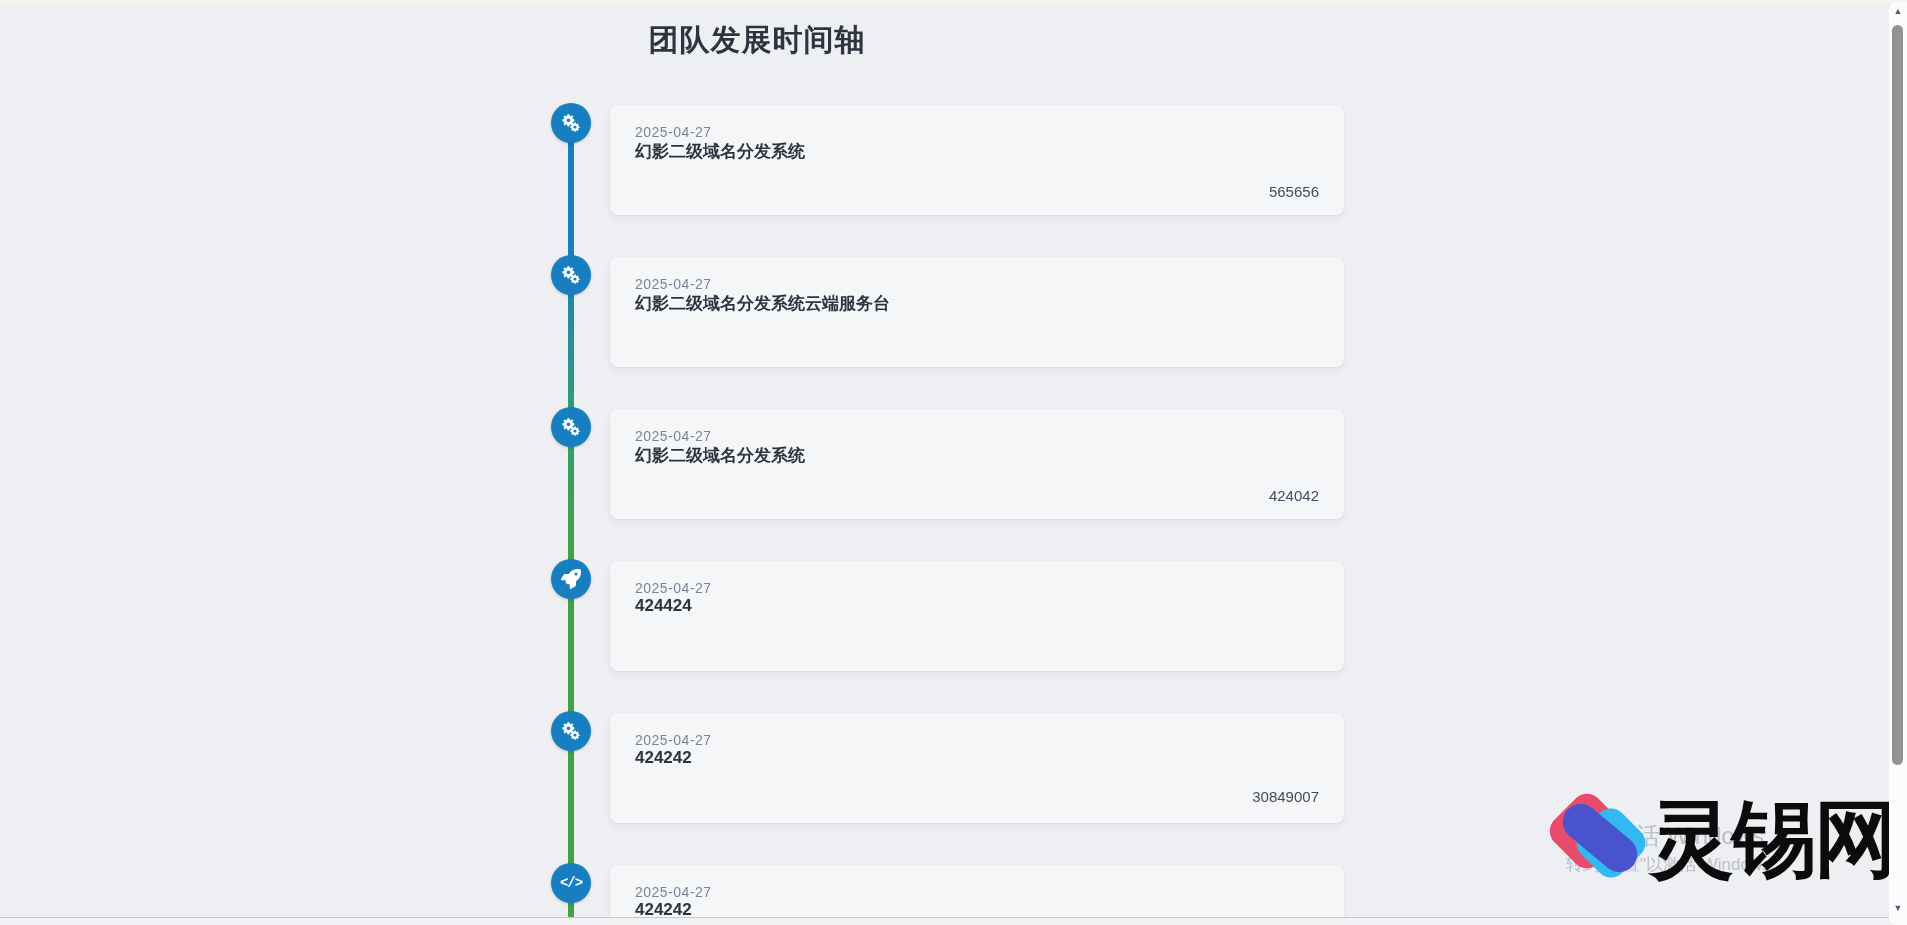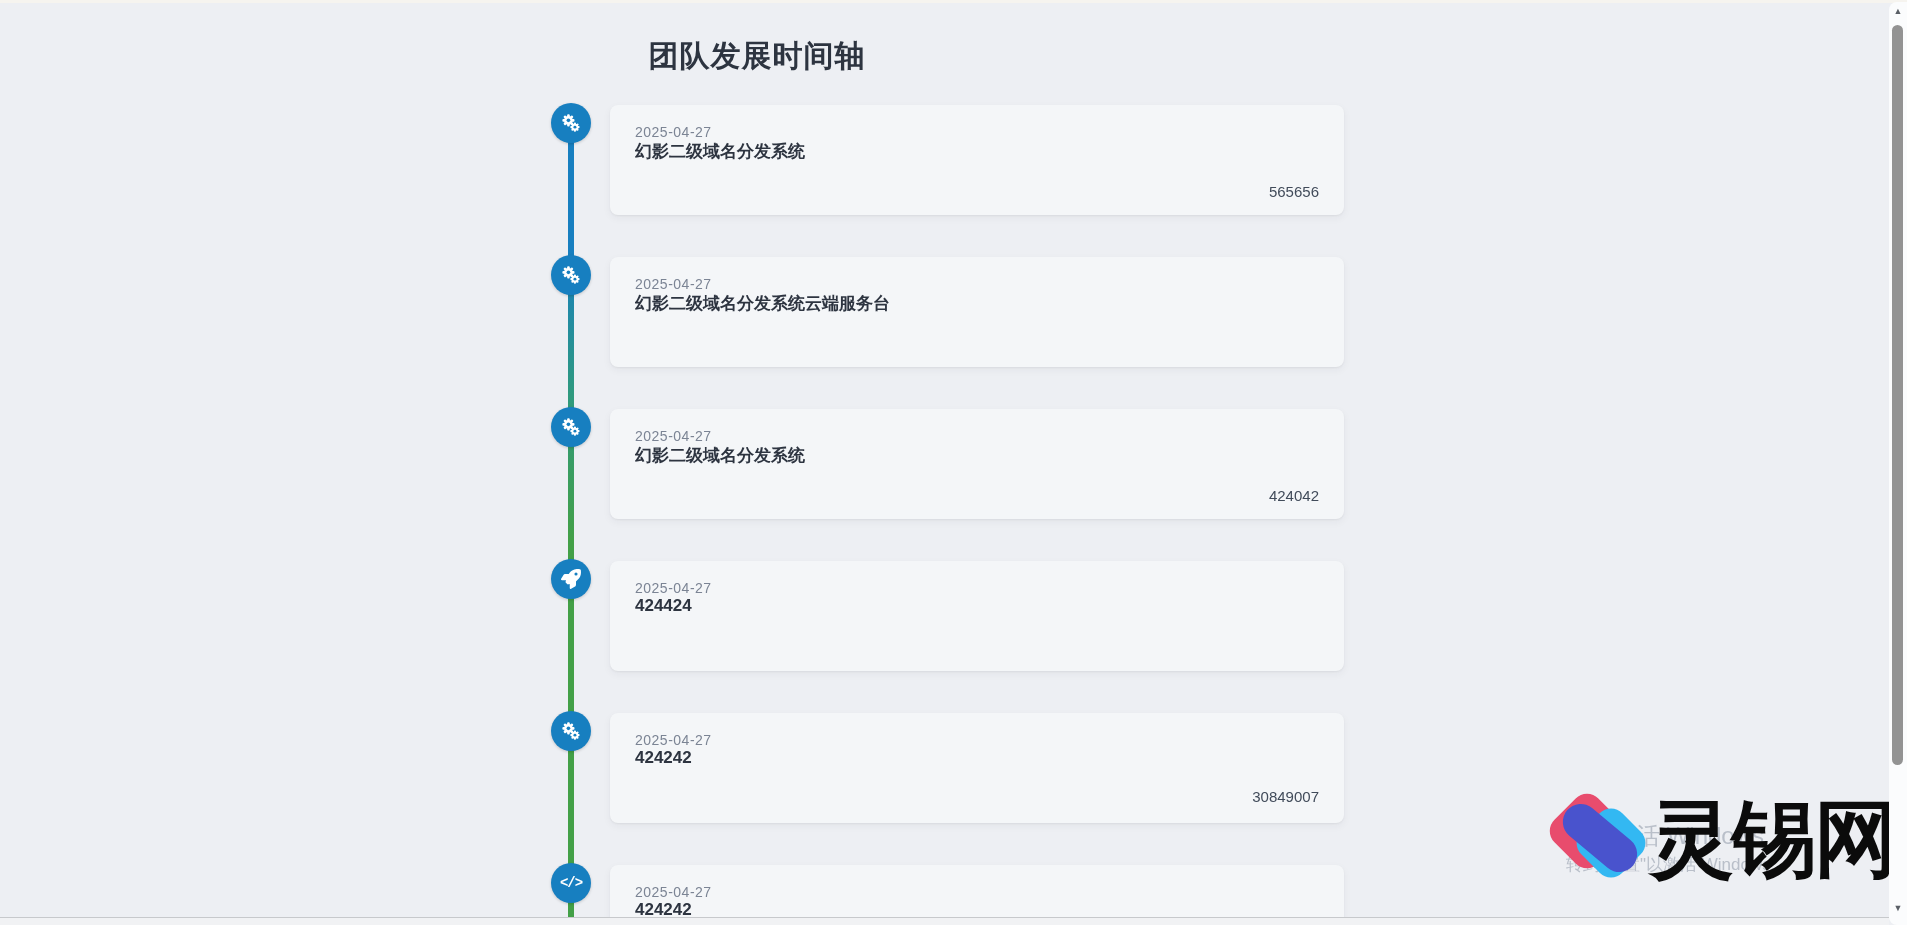--- a/index.html
+++ b/index.html
@@ -2,21 +2,21 @@
 <html><head>
 <meta charset="utf-8">
 <style>
   * { margin:0; padding:0; box-sizing:border-box; }
   html,body { width:1907px; height:925px; overflow:hidden; }
   body { font-family:"Liberation Sans","DejaVu Sans",sans-serif; background:#edeff3; }
   #viewport { position:relative; width:1907px; height:925px; background:#edeff3; overflow:hidden; }
 
   .top-strip { position:absolute; left:0; top:0; width:1907px; height:3px; background:#f6f4ef; z-index:5; }
 
-  .page-title { position:absolute; left:0; top:36px; width:1514px; text-align:center;
+  .page-title { position:absolute; left:0; top:20px; width:1514px; text-align:center;
                 font-size:30px; font-weight:700; color:#2d3440; letter-spacing:1px; z-index:2; }
 
   
   .timeline { position:absolute; left:551px; top:83px; width:793px; padding-top:22px; z-index:3; }
   .t-line { position:absolute; left:17px; top:40px; width:6px; height:802px; border-radius:3px;
             background:linear-gradient(180deg,#177fc0 0%,#177fc0 16%,#2f9a7e 34%,#43a047 52%,#43a047 100%); }
   .t-item { position:relative; min-height:110px; margin-bottom:42px; }
   .t-icon { position:absolute; left:0; top:-2px; width:40px; height:40px; border-radius:50%;
             background:#177fc0; display:flex; align-items:center; justify-content:center;
             box-shadow:0 1px 3px rgba(0,0,0,0.18); z-index:4; }

